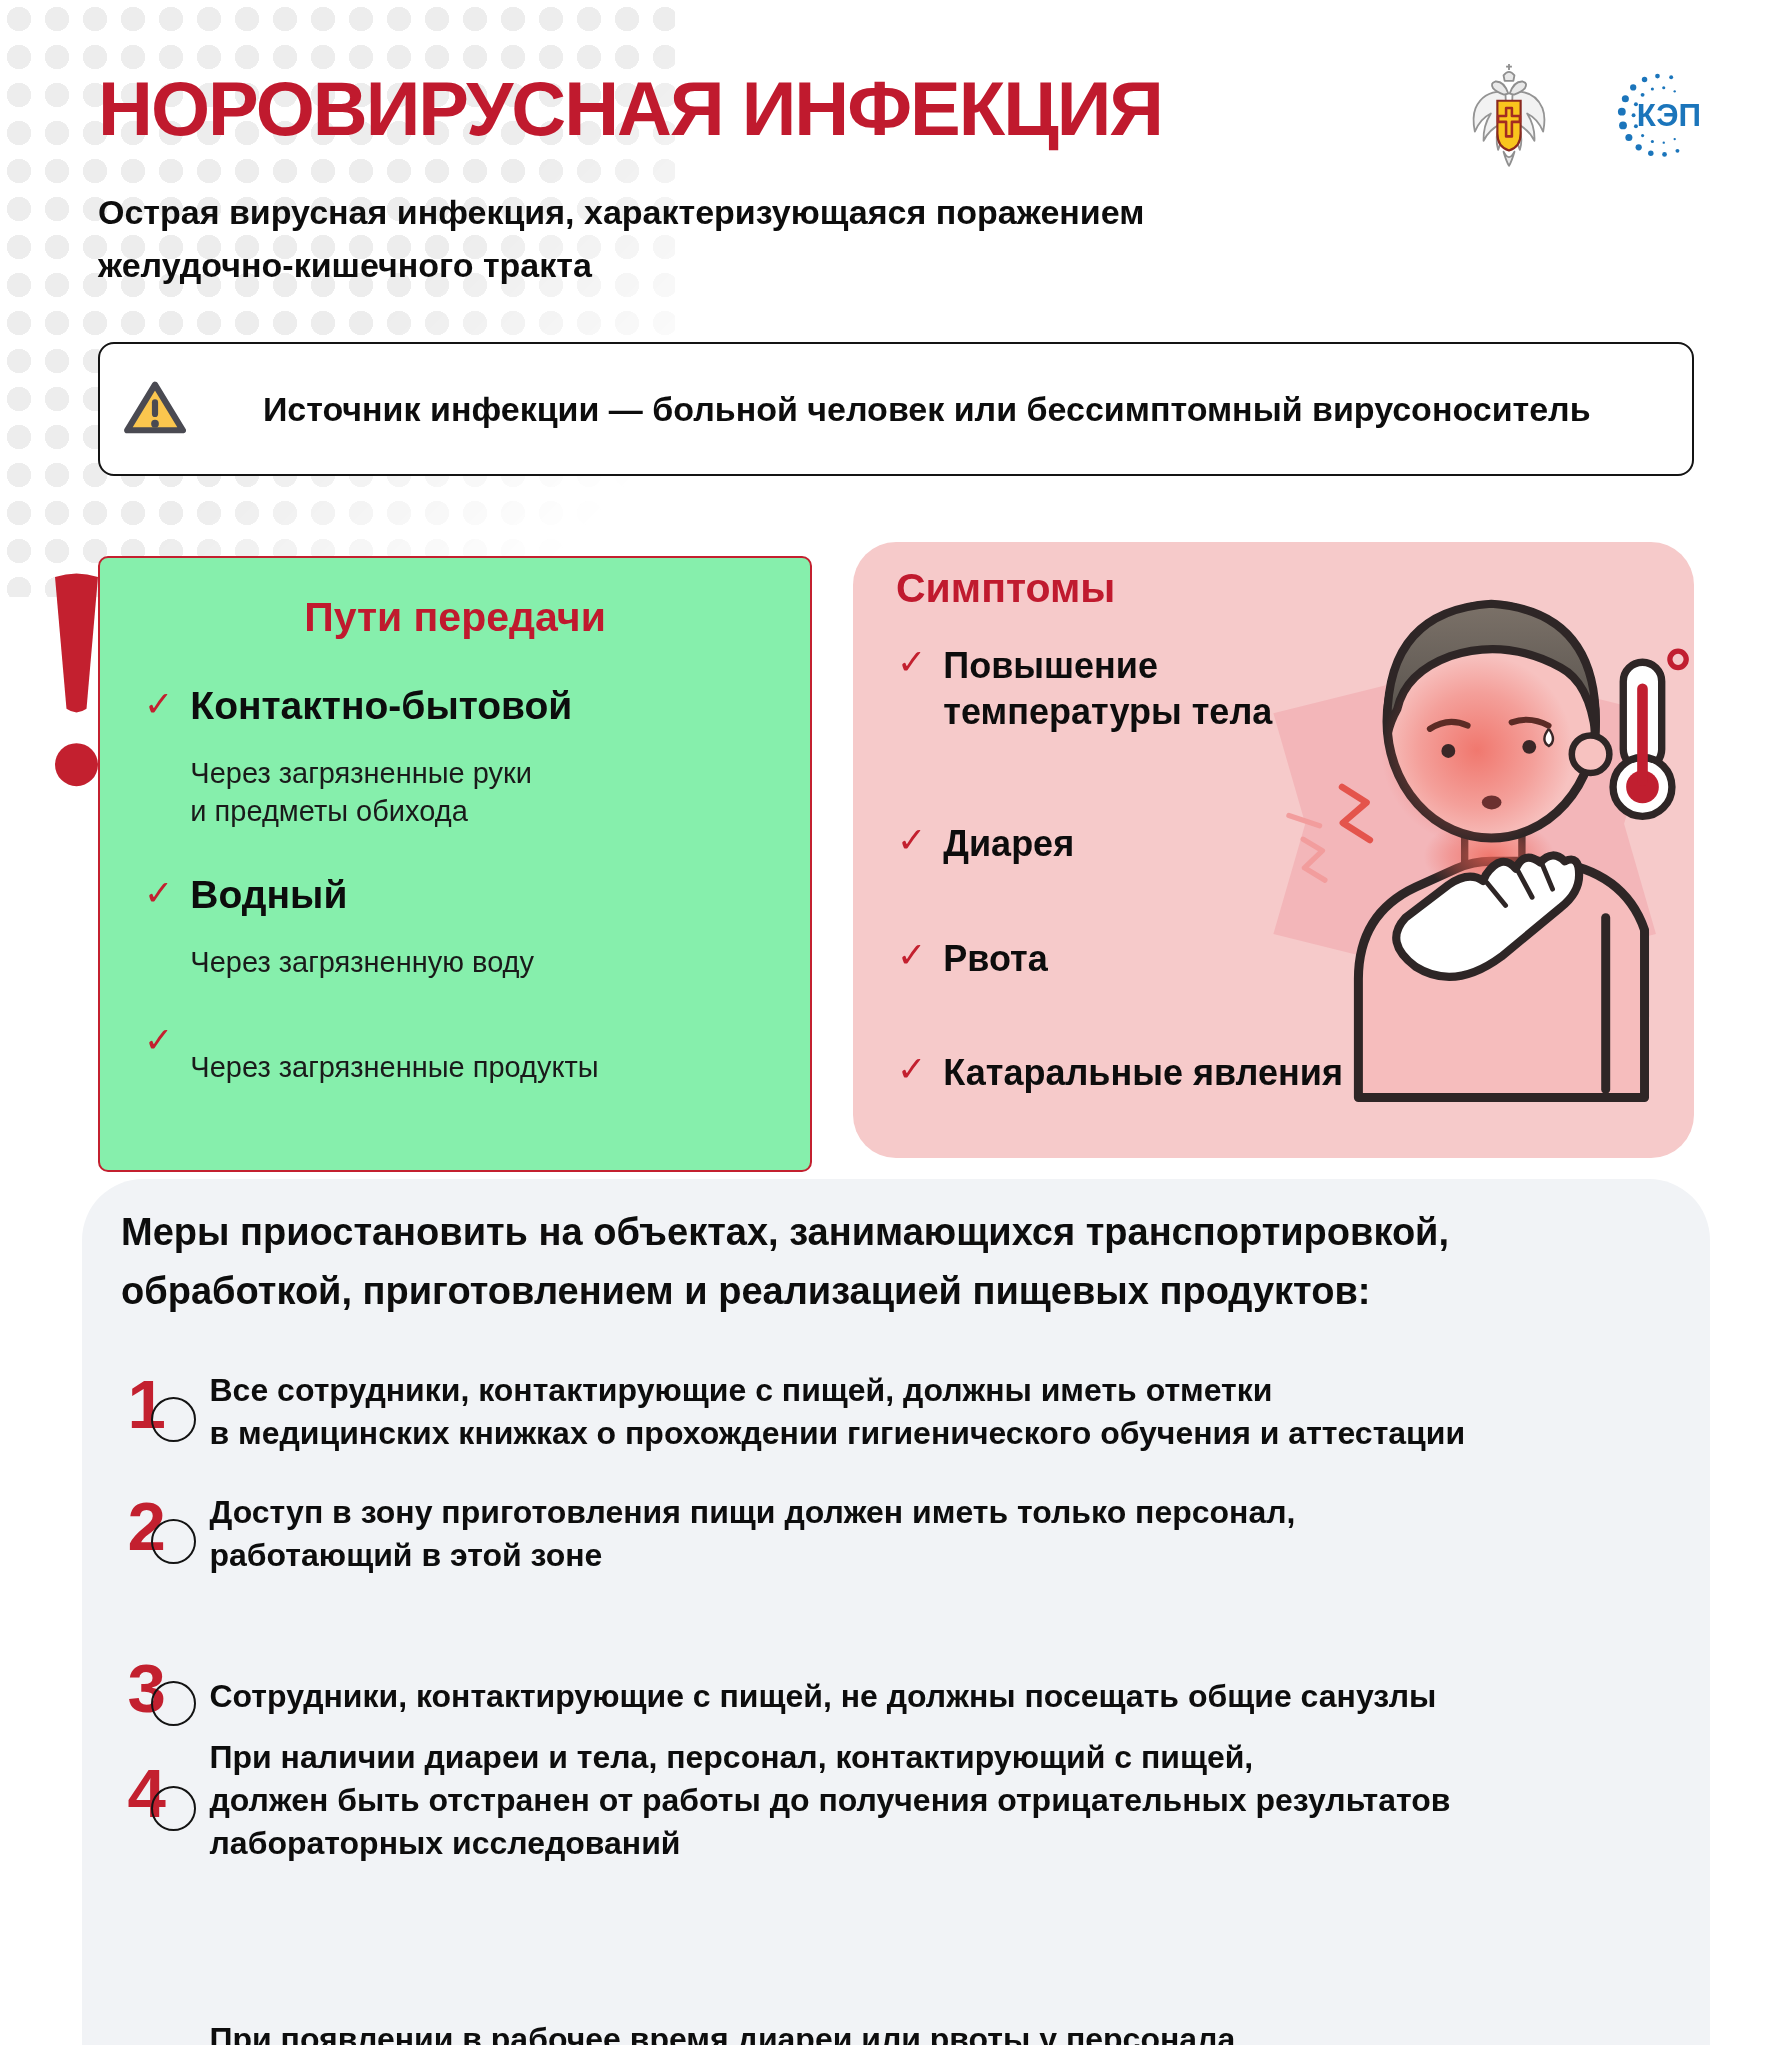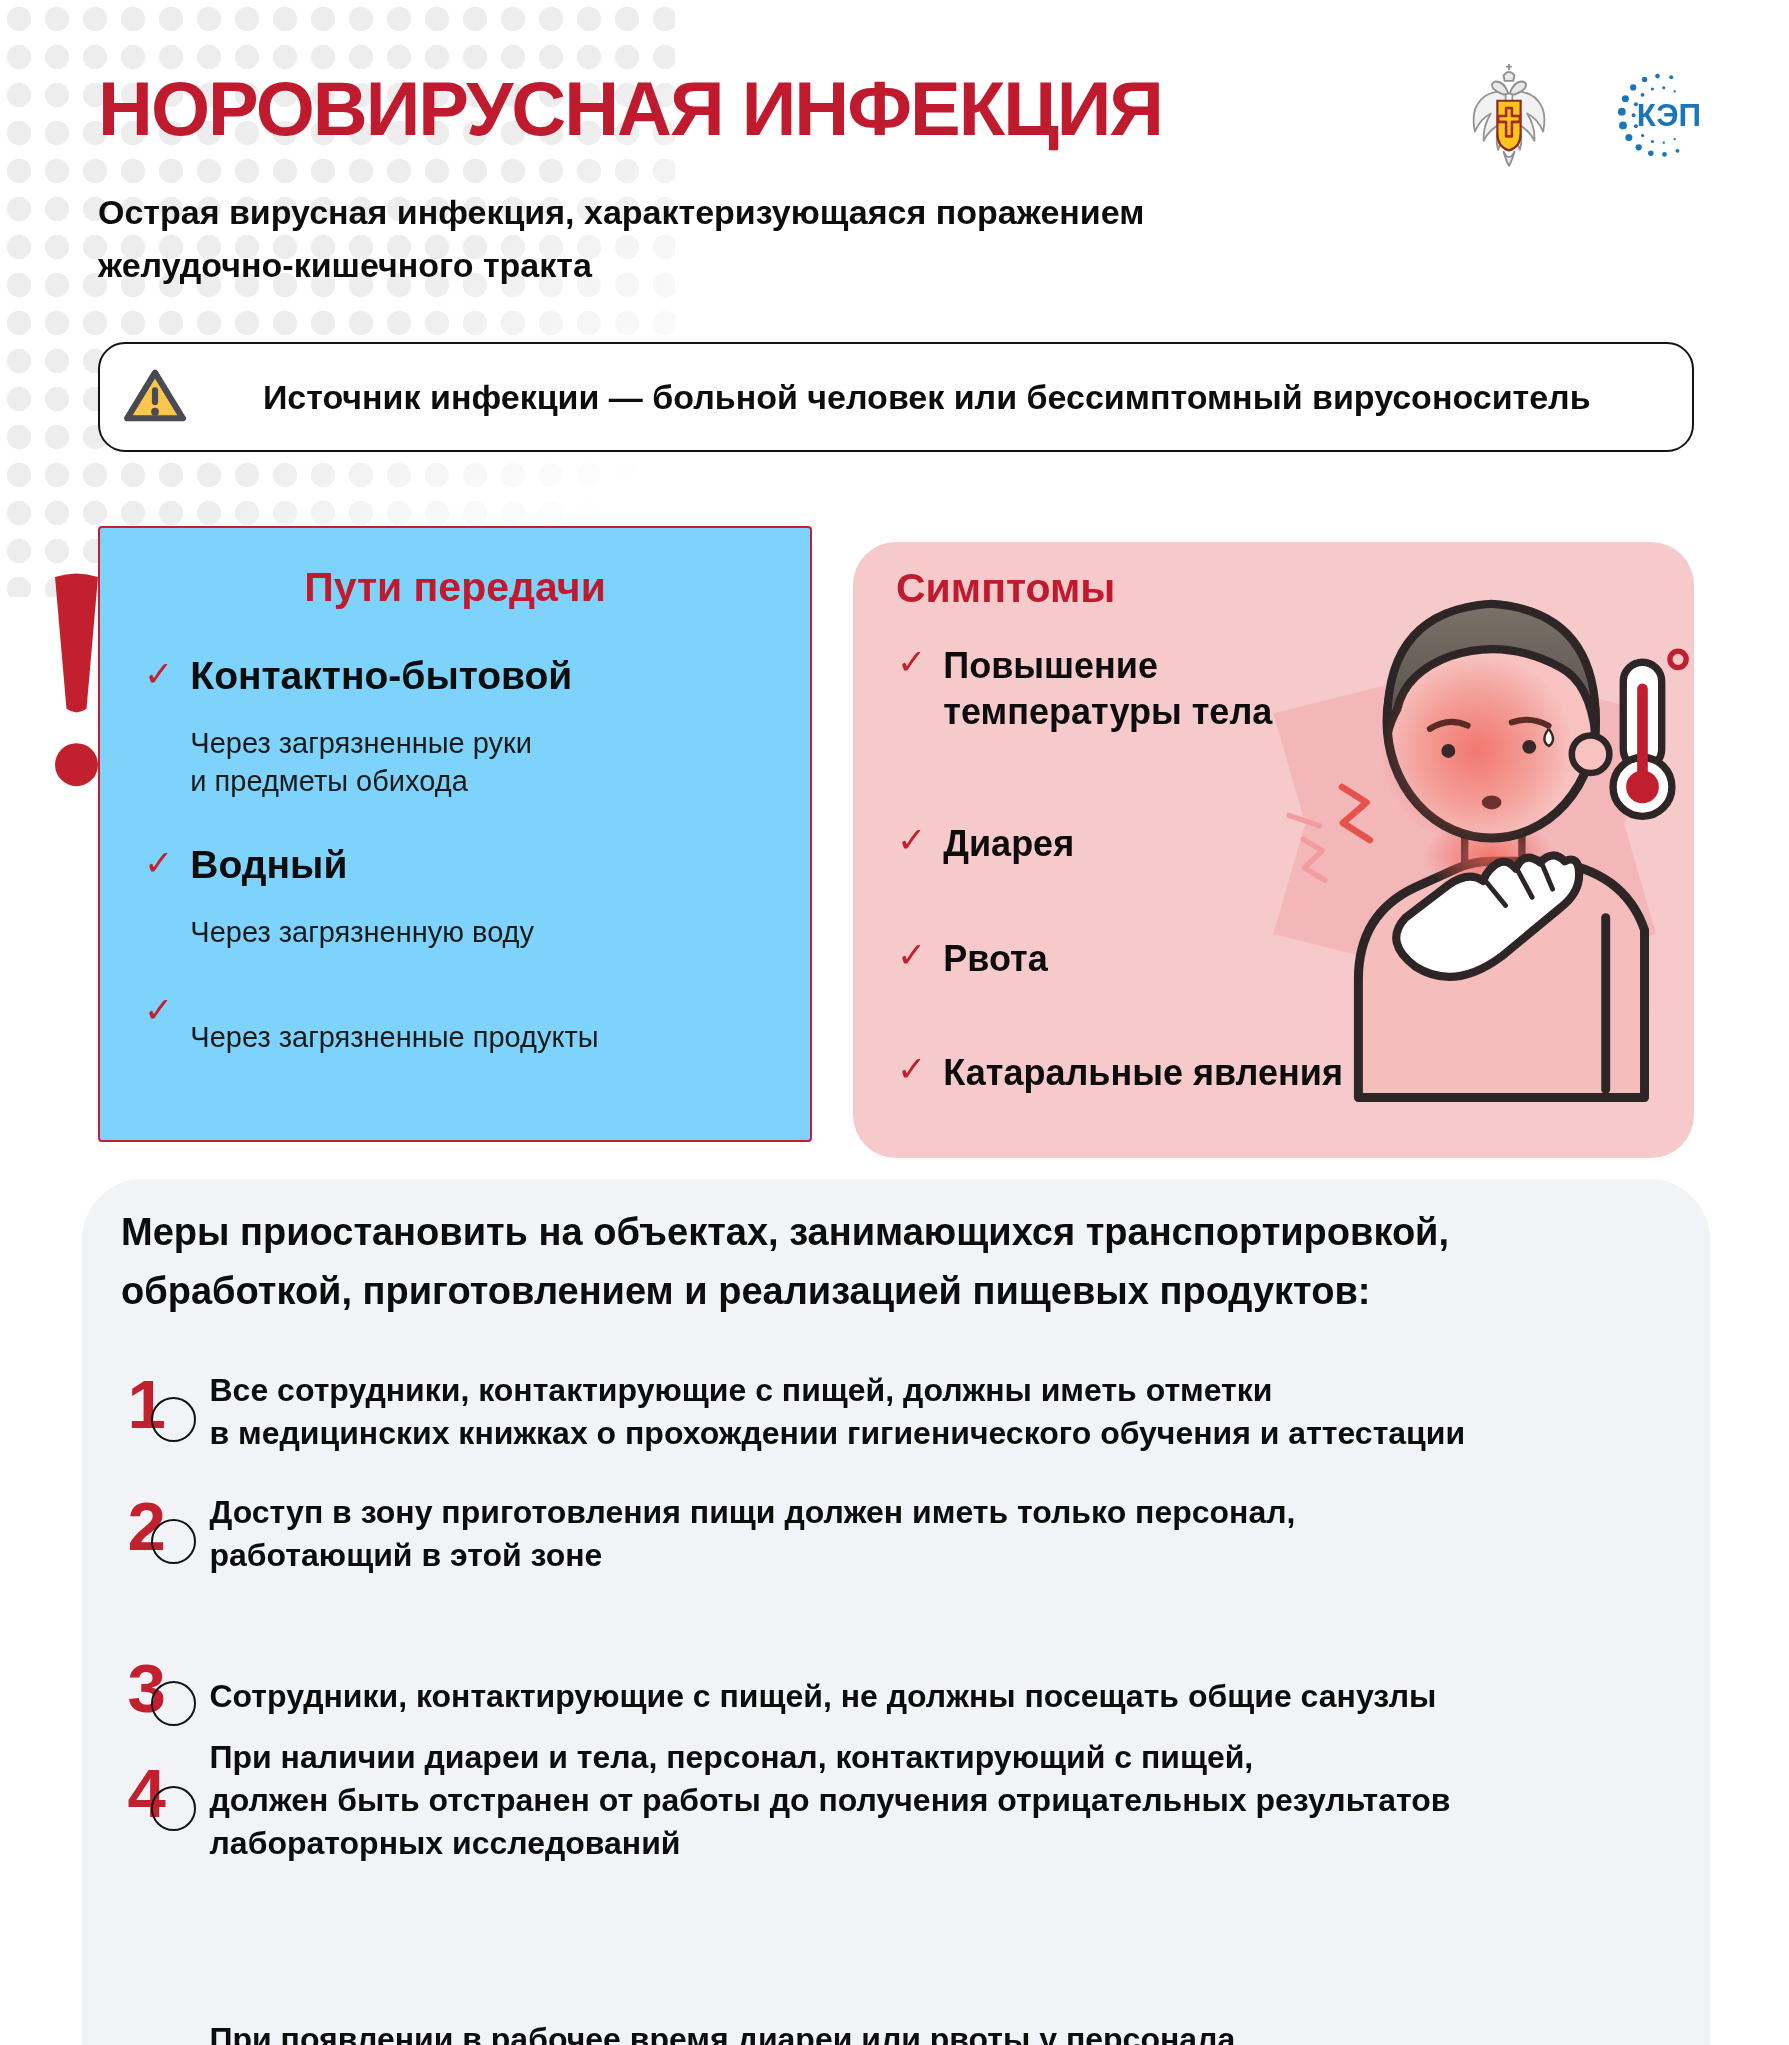--- a/index.html
+++ b/index.html
@@ -24,33 +24,33 @@
     font-size:76px;font-weight:700;letter-spacing:-2px;color:#c01a2e;white-space:nowrap;
   }
   .subtitle{
     position:absolute;left:98px;top:186px;
     font-size:34px;font-weight:700;line-height:53px;white-space:pre-line;color:#0d0d0d;
   }
   .emblem{position:absolute;left:1469px;top:59px;width:80px;height:109px;}
   .kep{position:absolute;left:1614px;top:65px;width:94px;height:102px;}
   
   .alert{
-    position:absolute;left:98px;top:342px;width:1596px;height:110px;box-sizing:border-box;
-    background:#ffffff;border:2.5px solid #141414;border-radius:27px;
+    position:absolute;left:98px;top:342px;width:1596px;height:134px;box-sizing:border-box;
+    background:#ffffff;border:2.5px solid #141414;border-radius:16px;
     display:flex;align-items:center;
   }
   .alert .icon-wrap{flex:0 0 auto;margin-left:24px;width:62px;height:58px;}
   .alert .alert-text{
     flex:1 1 auto;text-align:center;font-size:34px;font-weight:700;color:#0d0d0d;
     padding:0 49px 0 24.5px;
   }
   
   .tbox{
-    position:absolute;left:98px;top:526px;width:714px;height:616px;box-sizing:border-box;
-    background:#7dd3fc;border:2.9px solid #c3202f;border-radius:4px;
+    position:absolute;left:98px;top:556px;width:714px;height:616px;box-sizing:border-box;
+    background:#86efac;border:2.9px solid #c3202f;border-radius:10px;
   }
   .tbox-title{position:absolute;left:0;top:36px;width:100%;text-align:center;
     font-size:41px;font-weight:700;color:#c01a2e;}
   .t-row{position:absolute;left:44px;display:flex;gap:17px;align-items:flex-start;}
   .check{font-size:35px;font-weight:700;color:#c3202f;line-height:1.1;flex:0 0 auto;}
   .t-name{font-size:39px;font-weight:700;color:#0d0d0d;line-height:1.08;}
   .t-desc{font-size:29px;font-weight:400;color:#1a1a1a;line-height:38px;margin-top:27px;white-space:pre-line;}
   .excl{position:absolute;left:45px;top:569px;width:63px;height:231px;z-index:3;}
   .sbox{
     position:absolute;left:853px;top:526px;width:841px;height:616px;

